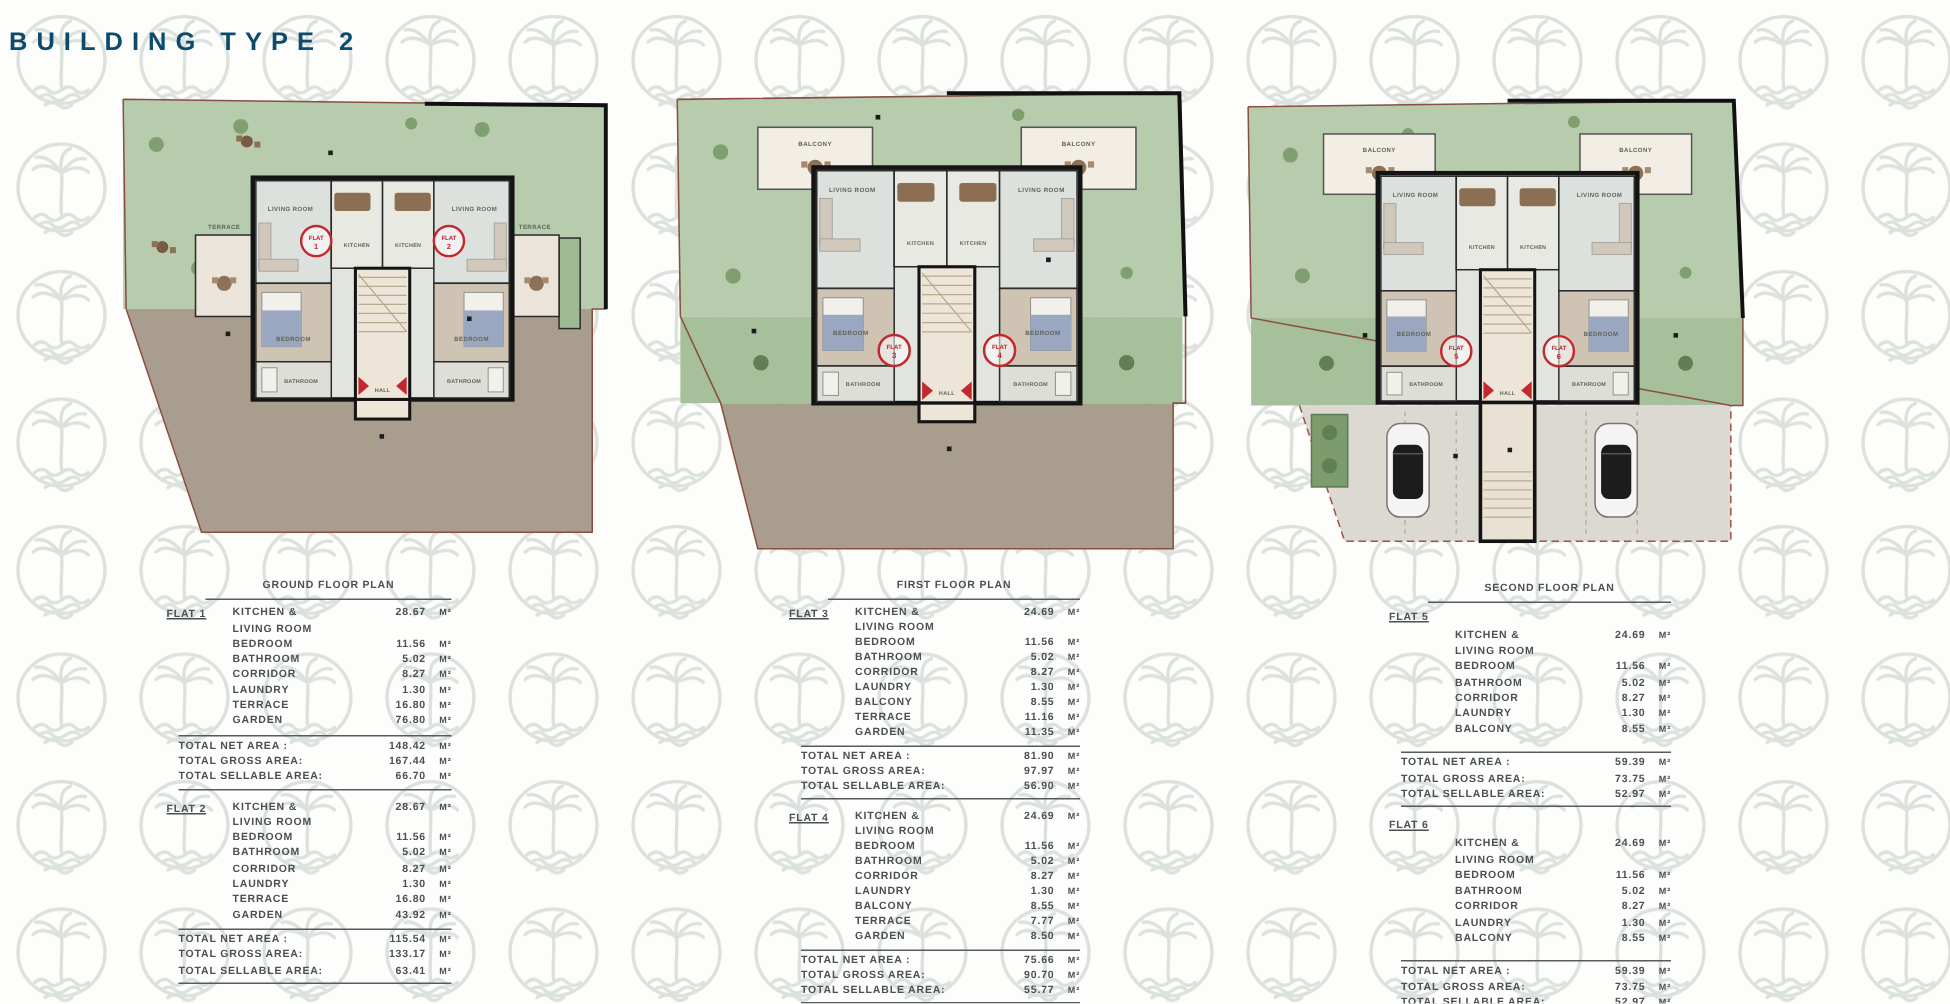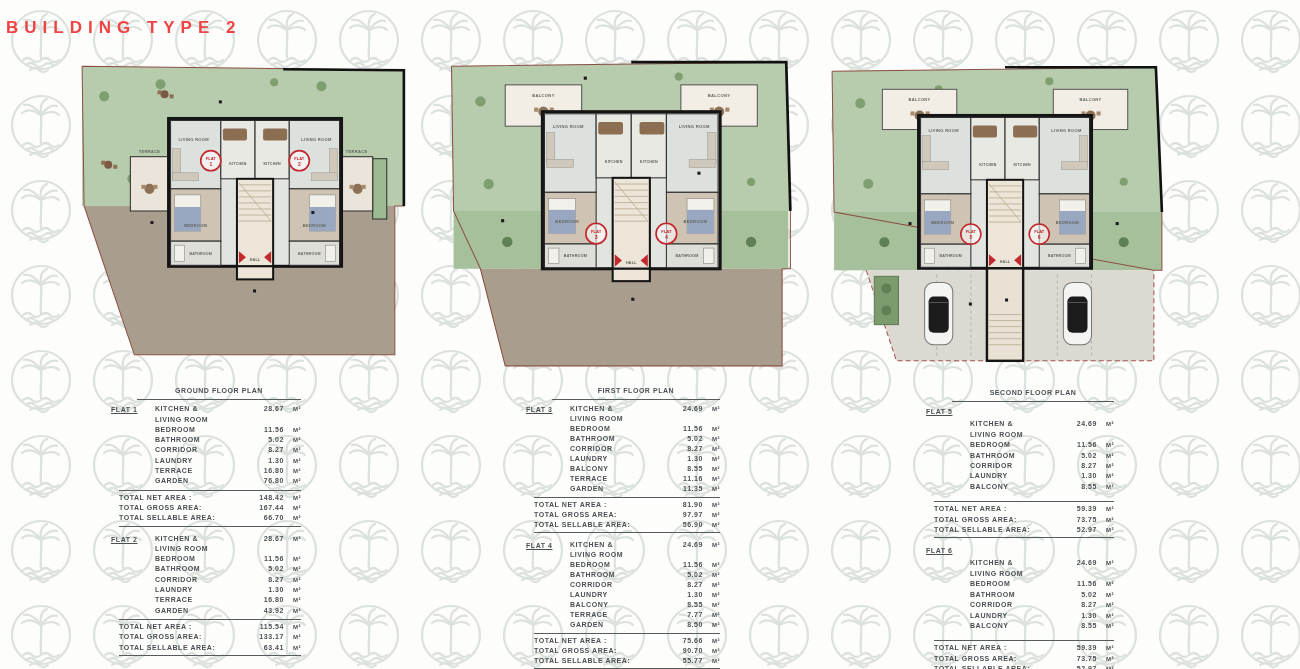--- a/index.html
+++ b/index.html
@@ -1,20 +1,20 @@
 <!DOCTYPE html>
 <html><head>
 <meta charset="utf-8">
 <style>
   html,body{margin:0;padding:0}
   body{width:1300px;height:669px;position:relative;overflow:hidden;background:#fdfdfc;
        font-family:"Liberation Sans",sans-serif}
   #watermark{position:absolute;left:0;top:0;width:1300px;height:669px;z-index:0}
   #page-title{position:absolute;left:6px;top:18px;font-size:17px;font-weight:bold;
-      letter-spacing:6px;color:#ef4444;z-index:2}
+      letter-spacing:6px;color:#0c4a6e;z-index:2}
   
   .plan{position:absolute;z-index:1}
   svg text{font-family:"Liberation Sans",sans-serif;font-weight:bold;fill:#60665c}
   .room-label{font-size:4px;letter-spacing:.3px;text-anchor:middle}
   .hall-label{font-size:3.6px;letter-spacing:.2px;text-anchor:middle}
   .flat-circ circle{fill:rgba(255,255,255,.55);stroke:#c3282e;stroke-width:1.6}
   .flat-circ text{fill:#c3282e;text-anchor:middle}
   .grn{fill:#b7cbad}.grn2{fill:#a7c09c}.soil{fill:#a99d8e}.park{fill:#dcd9d3}
   .terr{fill:#ebe4db}.wallfill{fill:#e2e4e0;stroke:#141414;stroke-width:3}
   .rm{stroke:#2b2b2b;stroke-width:1}

